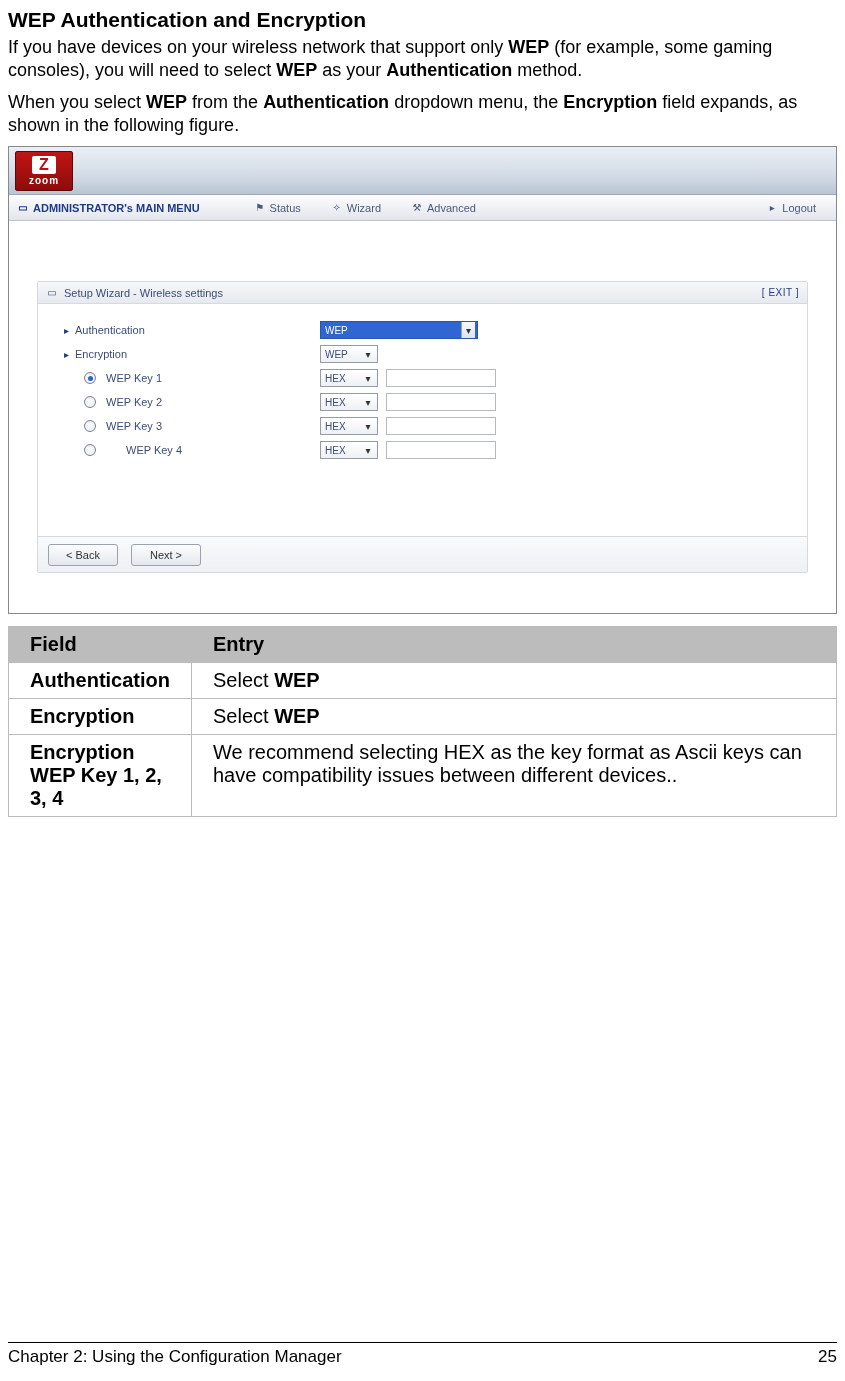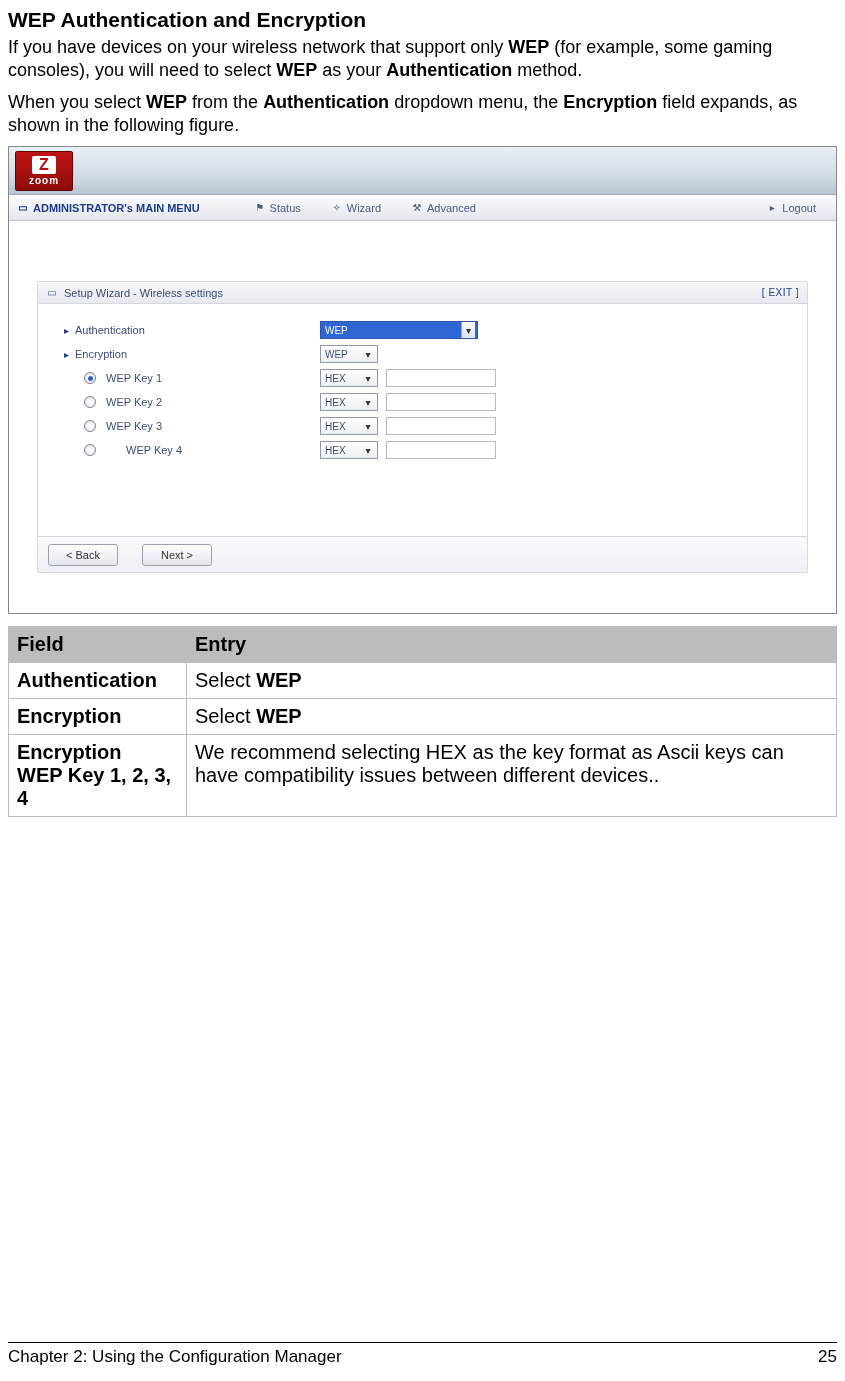--- a/index.html
+++ b/index.html
@@ -213,21 +213,21 @@
       background: #fff;
       margin-left: 2px;
     }
     .panel-footer {
       height: 36px;
       display: flex;
       align-items: center;
       padding: 0 10px;
       background: linear-gradient(#f9fafb,#eef0f4);
       border-top: 1px solid #d6d9de;
-      gap: 24px;
+      gap: 13px;
     }
     .wiz-btn {
       height: 22px;
       min-width: 70px;
       padding: 0 10px;
       border: 1px solid #9aa2af;
       border-radius: 3px;
       background: linear-gradient(#fdfdfe,#e3e7ed);
       font-size: 11px;
       color: #333;
@@ -247,21 +247,21 @@
       text-decoration: underline;
       font-weight: bold;
     }
     .desc-table {
       width: 829px;
       border-collapse: collapse;
       font-size: 20px;
     }
     .desc-table th, .desc-table td {
       border: 1px solid #bbb;
-      padding: 6px 8px;
+      padding: 6px 21px;
       text-align: left;
       vertical-align: top;
     }
     .desc-table th {
       background: #bcbcbc;
       font-weight: bold;
     }
     .desc-table th.field-col { width: 178px; }
     .footer {
       position: absolute;

